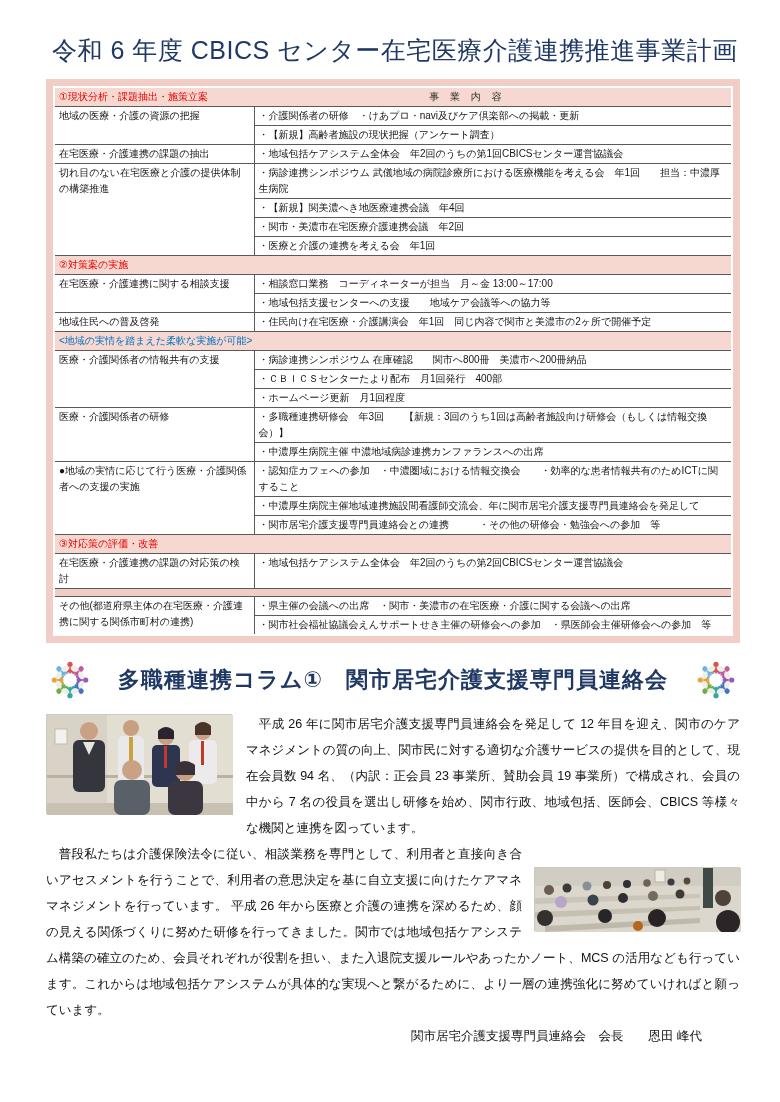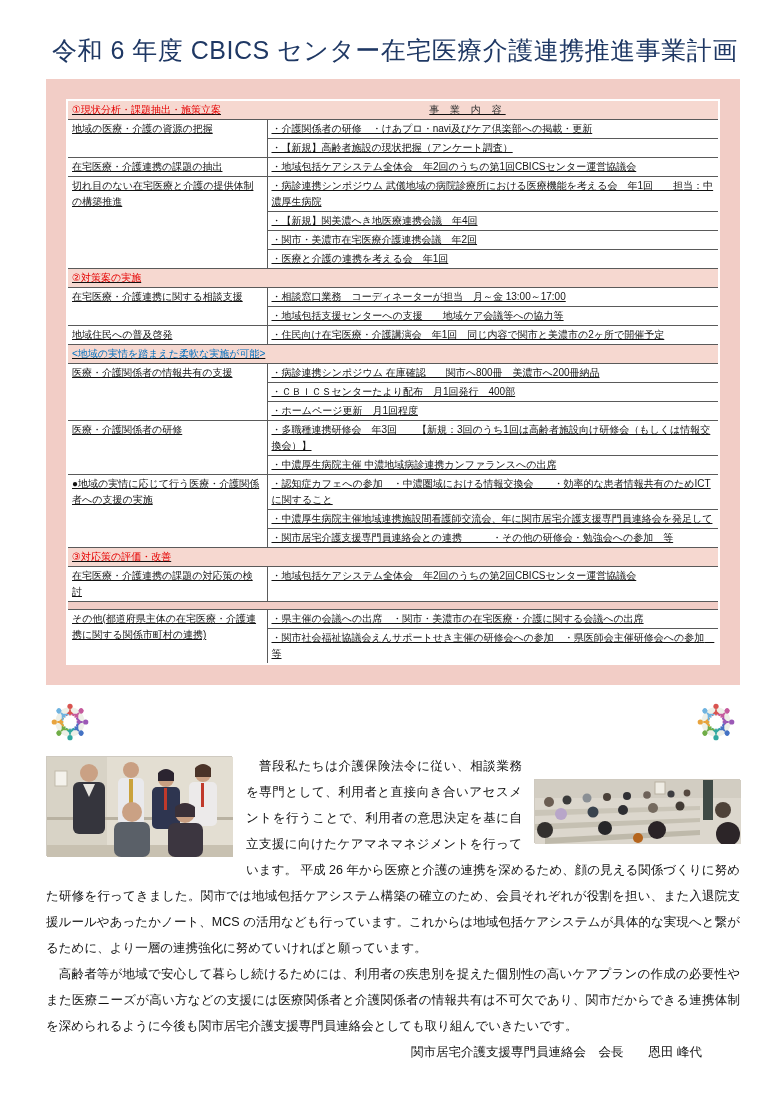--- a/index.html
+++ b/index.html
@@ -19,21 +19,21 @@
   }
   .page{padding:34px 40px 0 46px;}
 
   
   .doc-title{
     margin:0 0 12px 6px;font-size:25px;font-weight:normal;color:var(--title-navy);
     letter-spacing:0.5px;white-space:nowrap;
   }
 
   
-  .tbl-frame{background:var(--frame-pink);padding:20px;text-decoration:underline;}
+  .tbl-frame{background:var(--frame-pink);padding:7px;}
   table.plan{width:100%;border-collapse:collapse;background:#fff;border:2px solid #fff;}
   table.plan td{
     border:1px solid var(--cell-border);
     font-size:10px;line-height:1.6;padding:1px 4px;vertical-align:top;color:#151515;
   }
   table.plan td.lcol{width:200px;}
   table.plan tr.hdr td{background:var(--pink-bg);padding:1px 4px;}
   .hrow{display:flex;}
   .hrow .red{color:var(--header-red);}
   .hrow .hc{flex:1;text-align:center;color:#333;letter-spacing:4px;}
@@ -233,20 +233,21 @@
               <circle cx="21" cy="6" r="2.5" fill="#e8a33d" stroke="none"></circle>
               <path d="M21 9.5 L21 14 M21 11 L17.5 14.5 M21 11 L24.5 14.5"></path>
             </g>
           <g stroke="#6fb3e0" stroke-width="1.7" transform="rotate(315 21 21)">
               <circle cx="21" cy="6" r="2.5" fill="#6fb3e0" stroke="none"></circle>
               <path d="M21 9.5 L21 14 M21 11 L17.5 14.5 M21 11 L24.5 14.5"></path>
             </g>
         </g>
       </svg>
     </span>
+    <h2 class="col-title">多職種連携コラム①　関市居宅介護支援専門員連絡会</h2>
     <span class="deco">
       <svg viewBox="0 0 42 42" width="44" height="46">
         <circle cx="21" cy="21" r="11.5" fill="none" stroke="#eef0e8" stroke-width="5"></circle>
         <g stroke-linecap="round" fill="none">
           <g stroke="#d9534f" stroke-width="1.7" transform="rotate(0 21 21)">
               <circle cx="21" cy="6" r="2.5" fill="#d9534f" stroke="none"></circle>
               <path d="M21 9.5 L21 14 M21 11 L17.5 14.5 M21 11 L24.5 14.5"></path>
             </g>
           <g stroke="#c55a9d" stroke-width="1.7" transform="rotate(45 21 21)">
               <circle cx="21" cy="6" r="2.5" fill="#c55a9d" stroke="none"></circle>
@@ -305,20 +306,21 @@
           <rect x="142" y="25" width="28" height="44" rx="5" fill="#eceaea"></rect>
           <rect x="154" y="26" width="3" height="24" fill="#c0392b"></rect>
 
         <circle cx="85" cy="55" r="10" fill="#caa184"></circle>
           <rect x="67" y="65" width="36" height="35" rx="7" fill="#5a6068"></rect>
         <circle cx="138" cy="56" r="10" fill="#c99f82"></circle>
           <path d="M128 50 Q138 42 148 50 L148 60 L128 60 Z" fill="#3a3038"></path>
           <rect x="121" y="66" width="35" height="34" rx="7" fill="#3c3640"></rect>
       </svg>
     </span>
+    <p>　平成 26 年に関市居宅介護支援専門員連絡会を発足して 12 年目を迎え、関市のケアマネジメントの質の向上、関市民に対する適切な介護サービスの提供を目的として、現在会員数 94 名、（内訳：正会員 23 事業所、賛助会員 19 事業所）で構成され、会員の中から 7 名の役員を選出し研修を始め、関市行政、地域包括、医師会、CBICS 等様々な機関と連携を図っています。</p>
     <div>
       <span class="photo-right">
         <svg viewBox="0 0 206 64" width="206" height="64" preserveAspectRatio="none">
           <rect width="206" height="64" fill="#dcd7cd"></rect>
           <rect x="0" y="0" width="206" height="18" fill="#d2cdc2"></rect>
           <rect x="120" y="2" width="10" height="12" fill="#efece4" stroke="#b9b2a2"></rect>
           <rect x="168" y="0" width="10" height="40" fill="#3f4a46"></rect>
 
           <polygon points="0,30 165,26 165,30 0,36" fill="#cac5b8"></polygon>
           <polygon points="0,44 165,38 165,42 0,50" fill="#c5c0b2"></polygon>
@@ -341,18 +343,17 @@
             <circle cx="10" cy="50" r="8" fill="#33302e"></circle>
               <circle cx="70" cy="48" r="7" fill="#262628"></circle>
             <circle cx="122" cy="50" r="9" fill="#2a2326"></circle>
             <circle cx="188" cy="30" r="8" fill="#4e4239"></circle>
               <circle cx="193" cy="54" r="12" fill="#2c2528"></circle>
           </g>
           <circle cx="103" cy="58" r="5" fill="#b5651d"></circle>
         </svg>
       </span>
       <p>　普段私たちは介護保険法令に従い、相談業務を専門として、利用者と直接向き合いアセスメントを行うことで、利用者の意思決定を基に自立支援に向けたケアマネマネジメントを行っています。 平成 26 年から医療と介護の連携を深めるため、顔の見える関係づくりに努めた研修を行ってきました。関市では地域包括ケアシステム構築の確立のため、会員それぞれが役割を担い、また入退院支援ルールやあったかノート、MCS の活用なども行っています。これからは地域包括ケアシステムが具体的な実現へと繋がるために、より一層の連携強化に努めていければと願っています。</p>
-      <p>　高齢者等が地域で安心して暮らし続けるためには、利用者の疾患別を捉えた個別性の高いケアプランの作成の必要性やまた医療ニーズが高い方などの支援には医療関係者と介護関係者の情報共有は不可欠であり、関市だからできる連携体制を深められるように今後も関市居宅介護支援専門員連絡会としても取り組んでいきたいです。</p>
       <p class="sig">関市居宅介護支援専門員連絡会　会長　　恩田 峰代</p>
     </div>
   </div>
 
 </div>
 
 </body></html>

